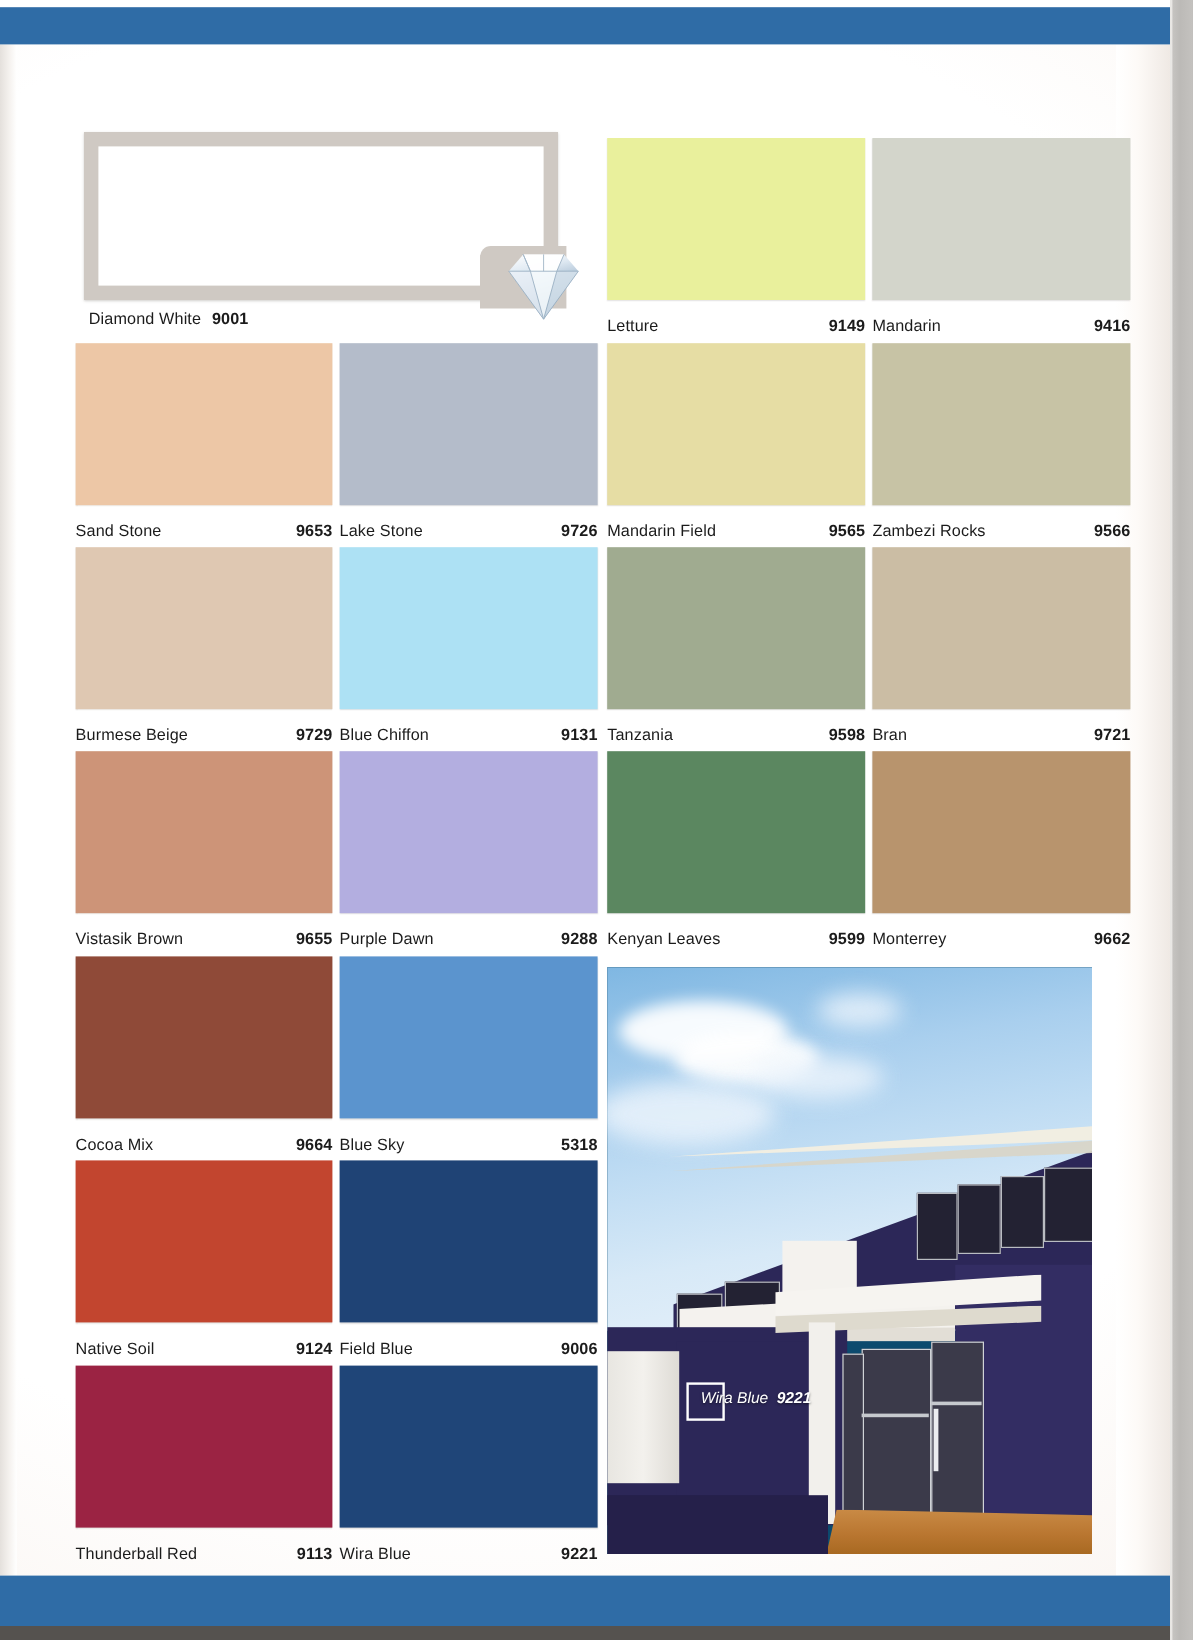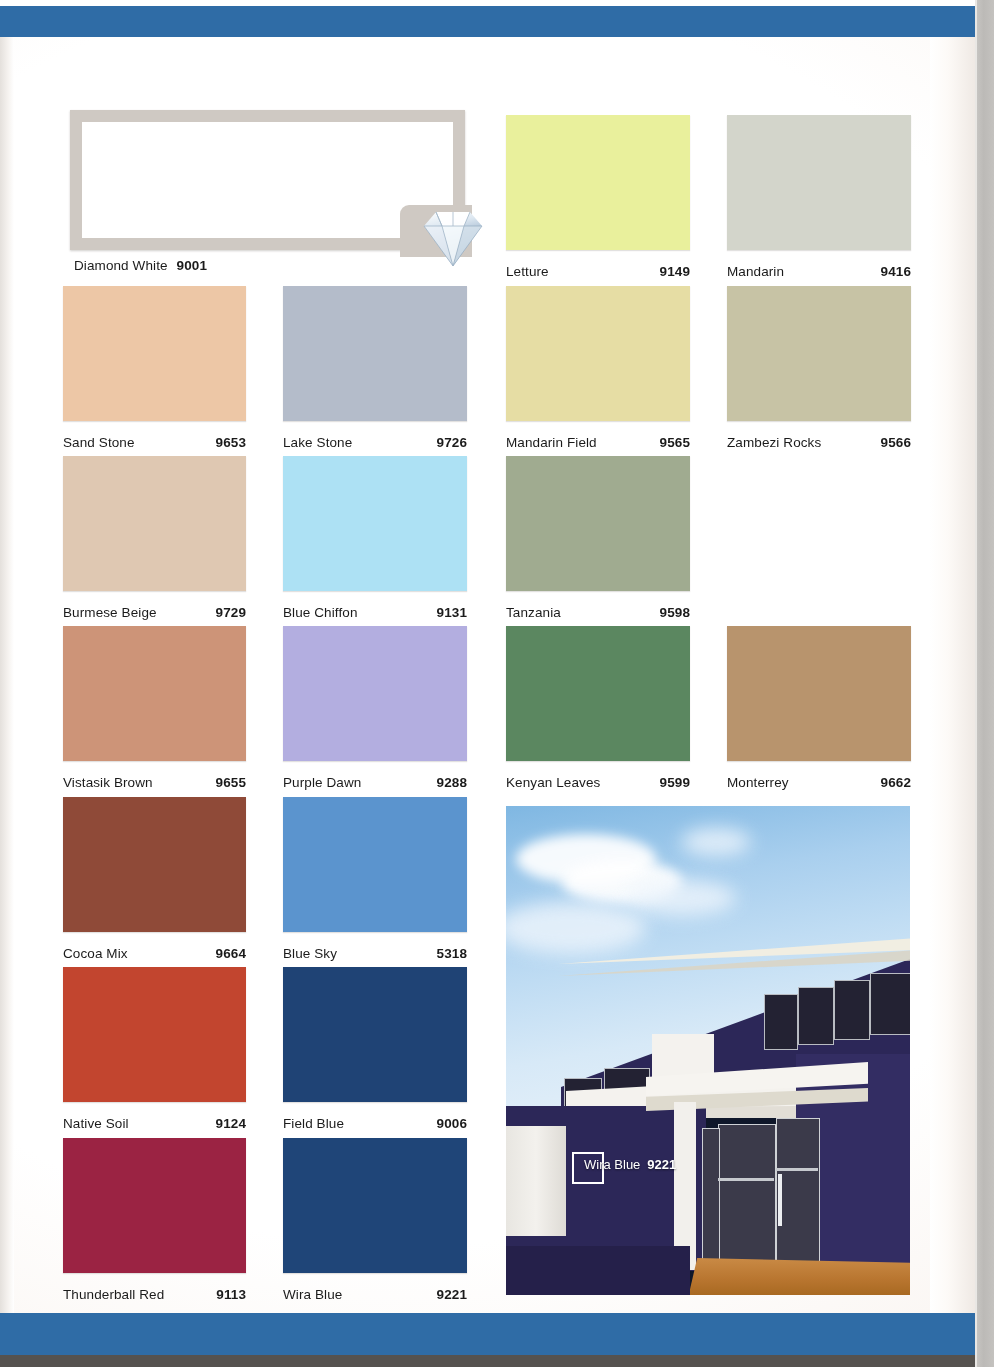--- a/index.html
+++ b/index.html
@@ -21,38 +21,38 @@
 
   .paper-glow{position:absolute;left:0;top:37px;width:975px;height:1276px;
         background:radial-gradient(120% 80% at 42% 45%,#ffffff 0%,#ffffff 62%,#fbf7f4 82%,#f2ece8 100%);}
   .left-crease{position:absolute;left:0;top:37px;width:14px;height:1276px;
         background:linear-gradient(90deg,#e4e0dc 0%,#f6f3f0 60%,#ffffff 100%);}
   .right-crease{position:absolute;left:930px;top:37px;width:45px;height:1276px;
         background:linear-gradient(90deg,#ffffff 0%,#fdfaf7 40%,#efe9e4 100%);}
 
   .grid{position:absolute;left:0;top:0;width:975px;height:1367px;}
 
-  .cell{position:absolute;}
+  .cell{position:absolute;padding-left:31px;}
   .swatch{position:absolute;left:0;top:0;width:100%;}
   .caption{position:absolute;left:0;width:100%;
         font-size:13.5px;color:#1b1b1b;letter-spacing:0.1px;white-space:nowrap;}
   .caption .nm{position:absolute;left:0;top:0;}
   .caption .cd{position:absolute;right:0;top:0;font-weight:bold;}
   .caption.inline .nm{position:static;}
   .caption.inline .cd{position:static;font-weight:bold;margin-left:9px;}
 
   
   .dw-frame{position:absolute;background:#cfc9c3;
        box-shadow:0 1px 2px rgba(120,115,110,.35);}
   .dw-inner{position:absolute;background:#ffffff;}
   .dw-tab{position:absolute;background:#cfc9c3;border-radius:9px 0 0 0;}
   .gem{position:absolute;}
 
   
-  .photo{position:absolute;overflow:hidden;background:#0f172a;}
+  .photo{position:absolute;overflow:hidden;background:#0c4a6e;font-style:italic;}
   .sky{position:absolute;left:0;top:0;width:100%;height:62%;
        background:linear-gradient(170deg,#7fb7e2 0%,#a9cfee 28%,#bfdcf3 48%,#d7e9f7 70%,#e9f2fa 100%);}
   .cloud{position:absolute;background:#ffffff;border-radius:50%;filter:blur(6px);opacity:.92;}
   .cloud2{position:absolute;background:#eef5fc;border-radius:50%;filter:blur(9px);opacity:.8;}
 
   .roofline{position:absolute;background:#f1eee2;transform-origin:left center;}
   .fascia-shadow{position:absolute;background:#d9d5c6;transform-origin:left center;}
   .wall-blue{position:absolute;background:#2c2758;}
   .wall-blue2{position:absolute;background:#332d63;}
   .wall-white{position:absolute;background:#f4f2ee;}
@@ -236,20 +236,27 @@
           <span class="cd">9131</span>
         </div>
       </div>
       <div class="cell" style="left: 506px; top: 456px; width: 184px; height: 165px;">
         <div class="swatch" style="height: 135px; background: rgb(160, 171, 144); box-shadow: rgba(140, 135, 130, 0.25) 0px 1px 1px;"></div>
         <div class="caption" style="top: 149px;">
           <span class="nm">Tanzania</span>
           <span class="cd">9598</span>
         </div>
       </div>
+      <div class="cell" style="left: 727px; top: 456px; width: 184px; height: 165px;">
+        <div class="swatch" style="height: 135px; background: rgb(203, 189, 164); box-shadow: rgba(140, 135, 130, 0.25) 0px 1px 1px;"></div>
+        <div class="caption" style="top: 149px;">
+          <span class="nm">Bran</span>
+          <span class="cd">9721</span>
+        </div>
+      </div>
       <div class="cell" style="left: 63px; top: 626px; width: 183px; height: 165px;">
         <div class="swatch" style="height: 135px; background: rgb(205, 148, 120); box-shadow: rgba(140, 135, 130, 0.25) 0px 1px 1px;"></div>
         <div class="caption" style="top: 149px;">
           <span class="nm">Vistasik Brown</span>
           <span class="cd">9655</span>
         </div>
       </div>
       <div class="cell" style="left: 283px; top: 626px; width: 184px; height: 165px;">
         <div class="swatch" style="height: 135px; background: rgb(179, 174, 224); box-shadow: rgba(140, 135, 130, 0.25) 0px 1px 1px;"></div>
         <div class="caption" style="top: 149px;">

